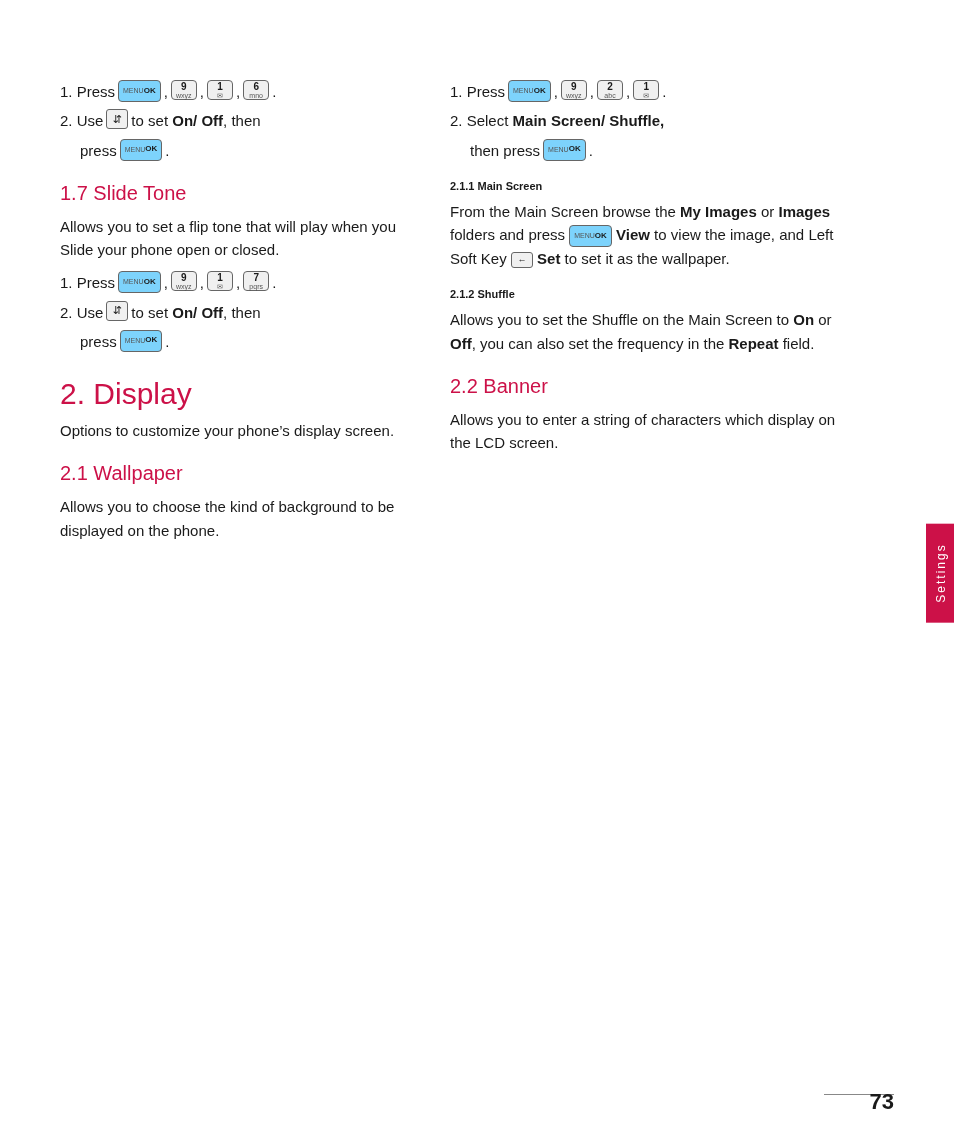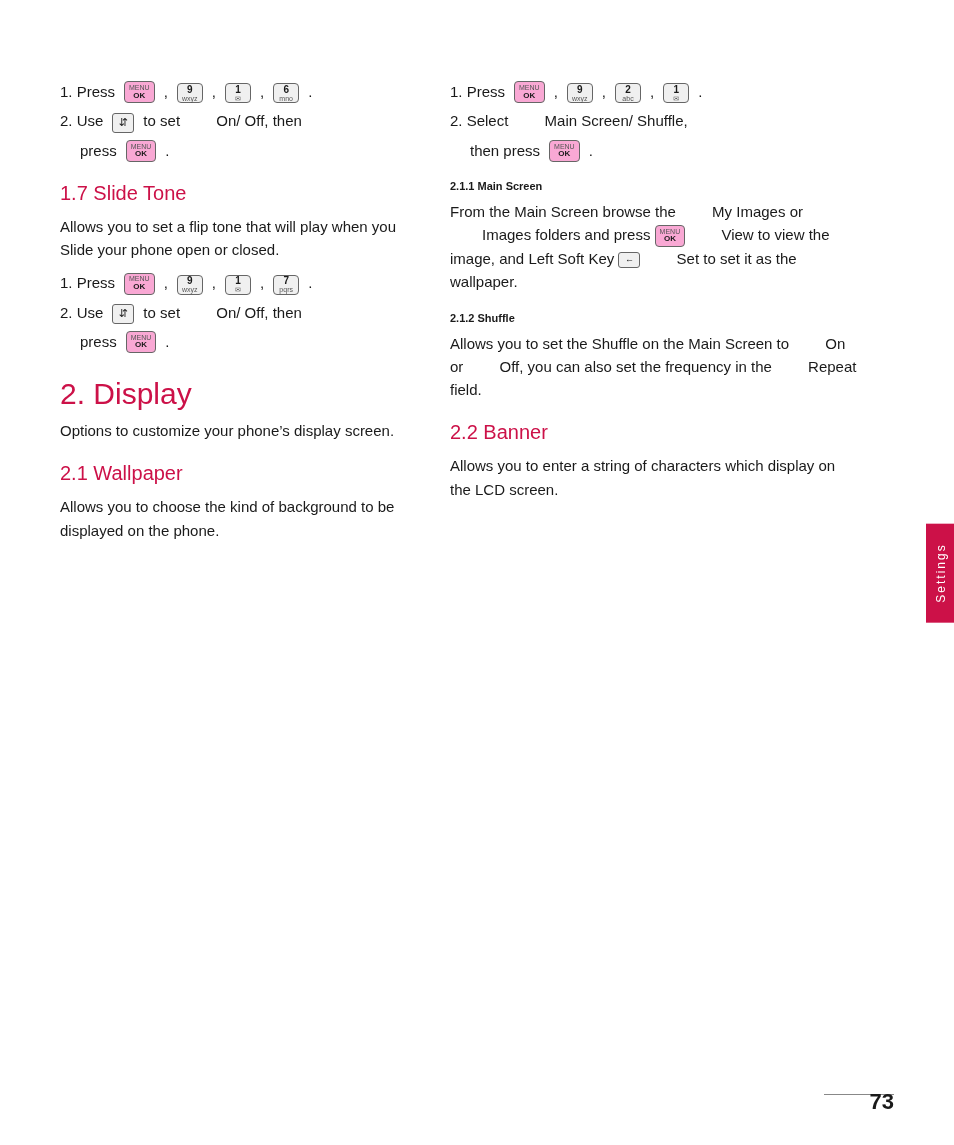--- a/index.html
+++ b/index.html
@@ -60,33 +60,32 @@
     }
 
     .body-text {
       font-size: 15px;
       line-height: 1.55;
       color: #1a1a1a;
       margin-bottom: 10px;
     }
 
     .body-text strong, b {
-      font-weight: 400;
-      margin-left: 32px;
+      font-weight: 700;
     }
 
     .step-line {
       font-size: 15px;
       line-height: 1.55;
       color: #1a1a1a;
       margin-bottom: 6px;
       display: flex;
-      align-items: flex-end;
+      align-items: flex-start;
       flex-wrap: wrap;
-      gap: 9px;
+      gap: 3px;
     }
 
     .step-line.indented {
       margin-left: 20px;
     }
 
     
     .key-btn {
       display: inline-flex;
       flex-direction: column;
@@ -110,31 +109,31 @@
       font-weight: 700;
     }
 
     .key-btn .key-sub {
       font-size: 7px;
       color: #555;
     }
 
     .key-btn-menu {
       display: inline-flex;
-      flex-direction: column;
+      flex-direction: row;
       align-items: center;
       justify-content: center;
       border: 1.5px solid #666;
       border-radius: 4px;
       padding: 1px 4px;
       min-width: 28px;
       height: 22px;
       font-size: 8px;
       color: #1a1a1a;
-      background: #f9a8d4;
+      background: #7dd3fc;
       line-height: 1.1;
       vertical-align: middle;
     }
 
     .key-btn-menu .key-top {
       font-size: 7px;
       color: #555;
     }
     .key-btn-menu .key-bottom {
       font-size: 8px;

